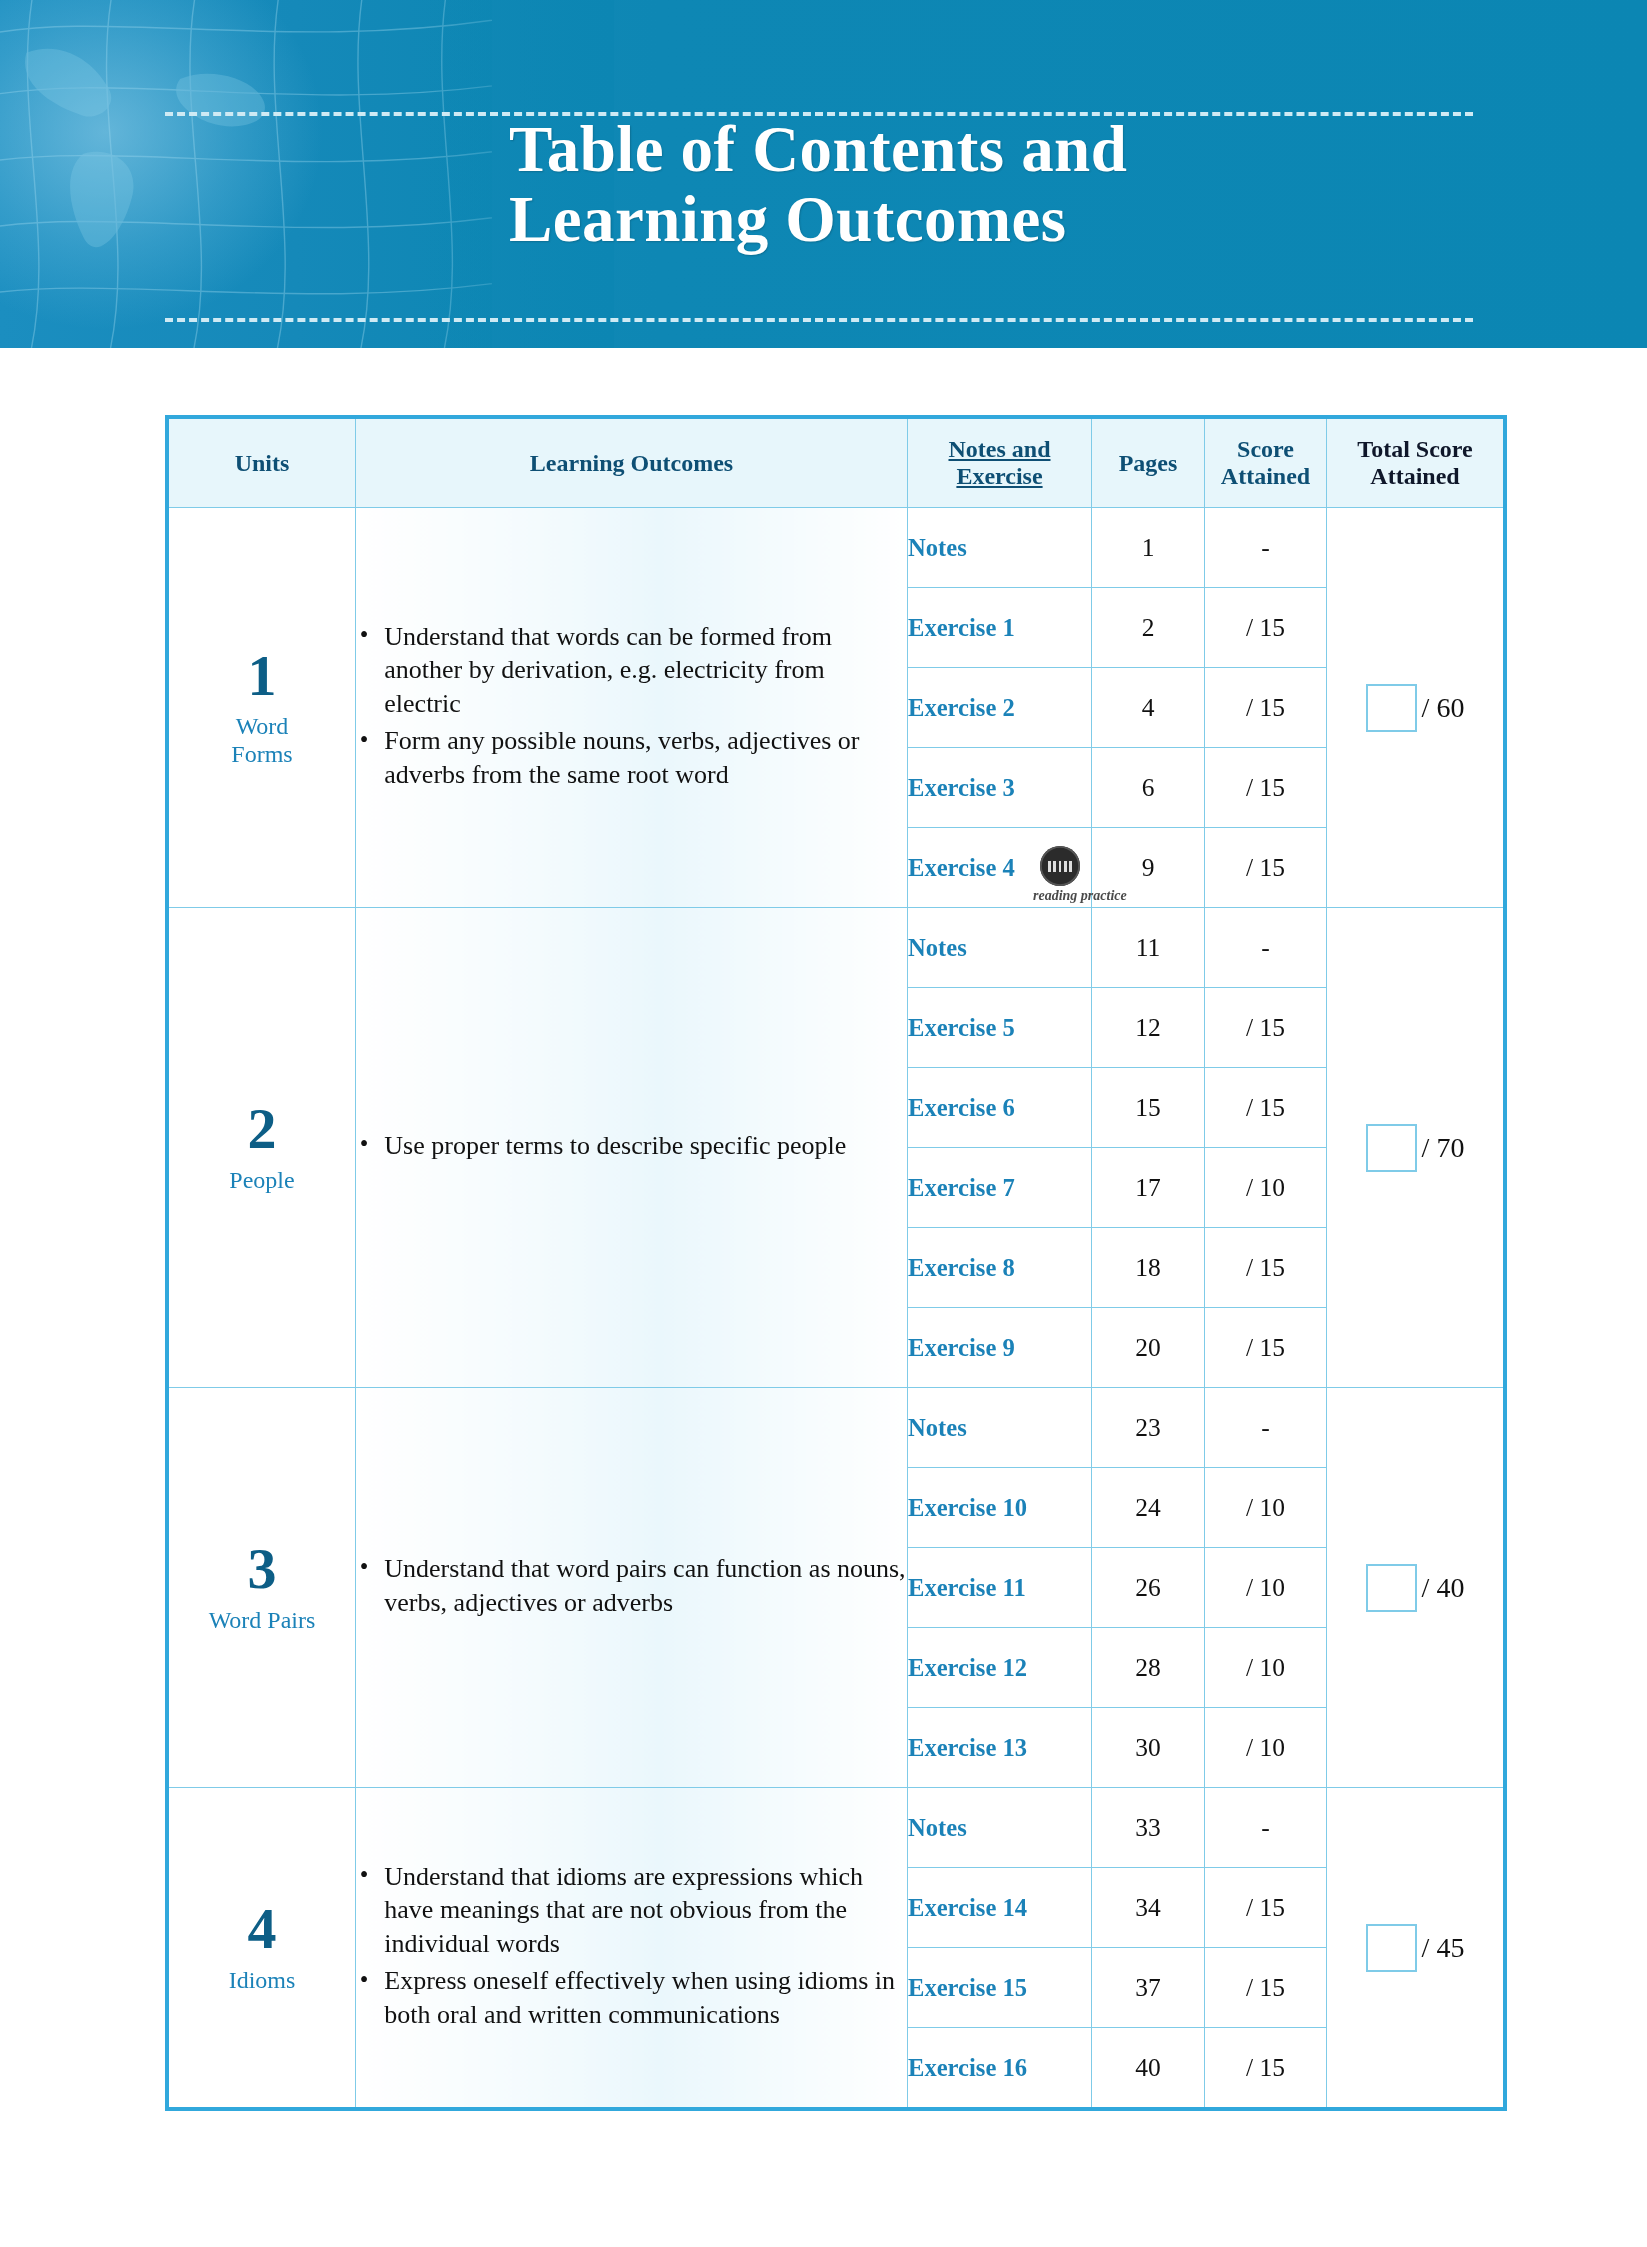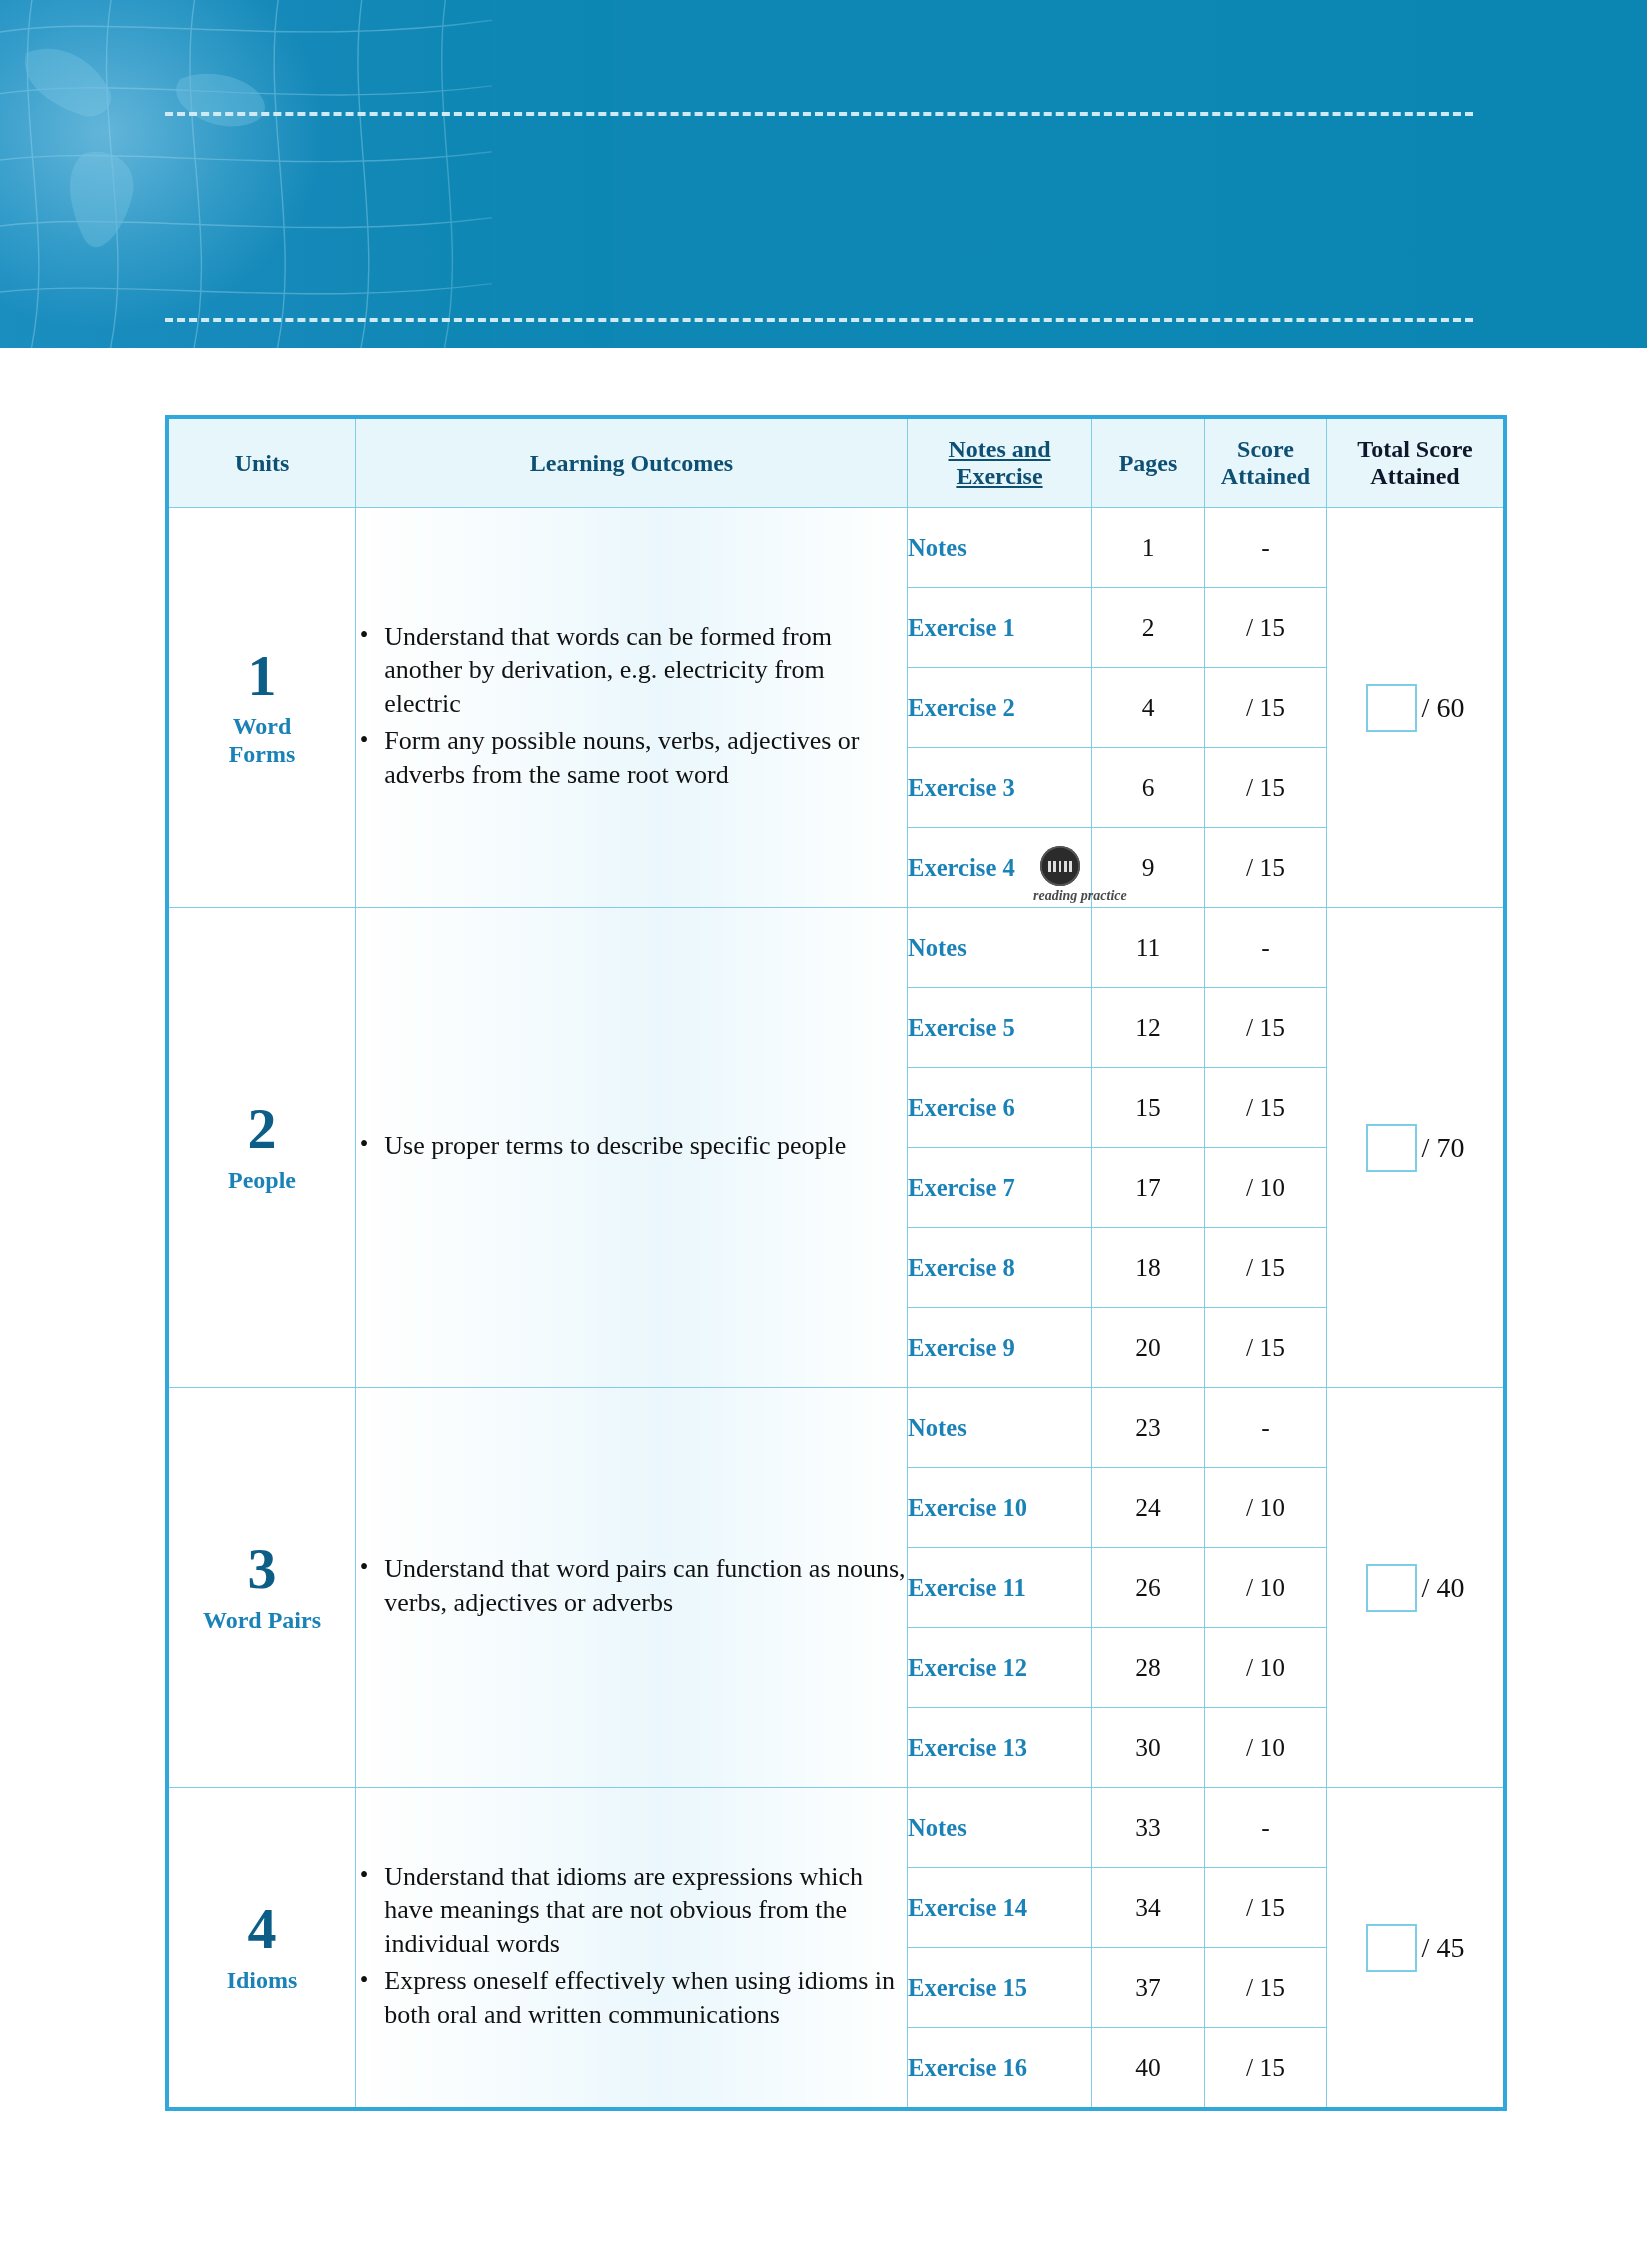--- a/index.html
+++ b/index.html
@@ -113,21 +113,21 @@
   }
   .unit-num {
     font-size: 58px;
     font-weight: bold;
     color: #0d5e86;
     line-height: 1.0;
     margin-bottom: 8.8px;
   }
   .unit-name {
     font-size: 24px;
-    font-weight: bold;
+    font-weight: normal;
     color: #1b82b8;
     line-height: 1.15;
   }
 
   
   td.outcomes-cell {
     background: linear-gradient(to right, #ffffff 0%, #f2fafd 38%, #eaf7fc 55%, #ffffff 100%);
     padding: 23px 19.3px 23px 12.3px;
     vertical-align: top;
   }
@@ -248,20 +248,24 @@
     </g>
     <g fill="#8fd1ea" opacity="0.55">
       <path d="M30,60 C70,45 105,70 120,95 C140,120 110,140 90,130 C60,120 20,95 30,60 Z"></path>
       <path d="M95,175 C130,165 160,190 150,225 C140,265 110,300 95,270 C80,240 70,195 95,175 Z"></path>
       <path d="M205,90 C240,75 290,90 300,115 C310,140 270,150 240,140 C215,132 190,110 205,90 Z"></path>
     </g>
   </svg>
   <div class="banner-right-fade"></div>
   <div class="dash-line dash-top"></div>
   <div class="dash-line dash-bottom"></div>
+  <div class="banner-title">
+    <div>Table of Contents and</div>
+    <div>Learning Outcomes</div>
+  </div>
 </div>
 
 <div class="sheet">
   <table class="toc">
     <thead>
       <tr>
         <th class="h-units">Units</th>
         <th class="h-outcomes">Learning Outcomes</th>
         <th class="h-notes">
           <span>Notes and</span><br>

